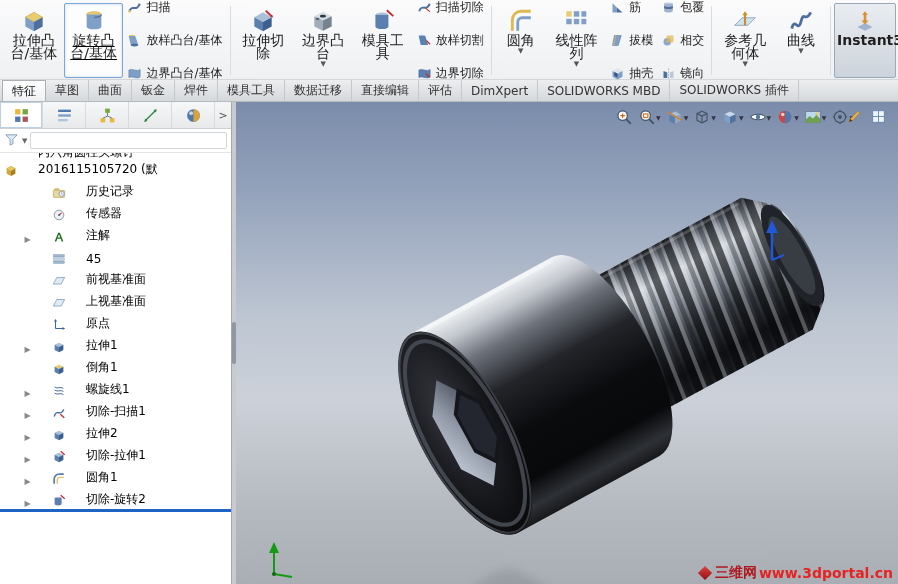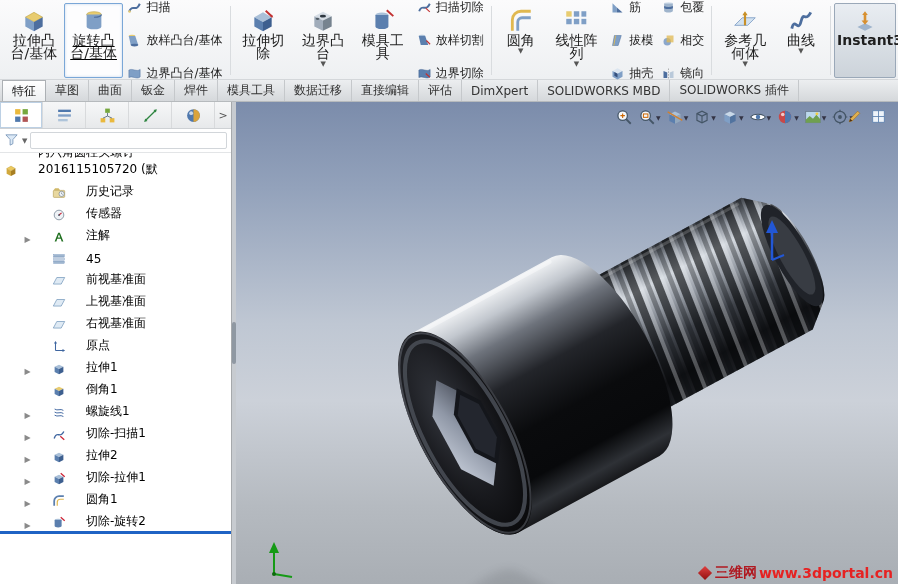--- a/index.html
+++ b/index.html
@@ -447,29 +447,20 @@
             <span>前视基准面</span>
           </div>
           <div class="trow child">
             <span class="arr"></span>
             <span class="icw">
               <svg width="14" height="14" viewBox="0 0 16 16">
                 <path d="M1.5 11.5L5.5 4h9l-4 7.5z" fill="rgba(150,185,220,.30)" stroke="#6f93b8" stroke-width=".8"></path>
               </svg>
             </span>
             <span>上视基准面</span>
-          </div>
-          <div class="trow child">
-            <span class="arr"></span>
-            <span class="icw">
-              <svg width="14" height="14" viewBox="0 0 16 16">
-                <path d="M1.5 11.5L5.5 4h9l-4 7.5z" fill="rgba(150,185,220,.30)" stroke="#6f93b8" stroke-width=".8"></path>
-              </svg>
-            </span>
-            <span>右视基准面</span>
           </div>
           <div class="trow child">
             <span class="arr"></span>
             <span class="icw">
               <svg width="14" height="14" viewBox="0 0 16 16">
                 <path d="M4 2.5V12M4 12h9.5" stroke="#3f66a0" stroke-width="1.2" fill="none"></path>
                 <path d="M4 1L2.2 4h3.6z" fill="#3f66a0"></path>
                 <path d="M15 12l-3-1.8v3.6z" fill="#3f66a0"></path>
               </svg>
             </span>

